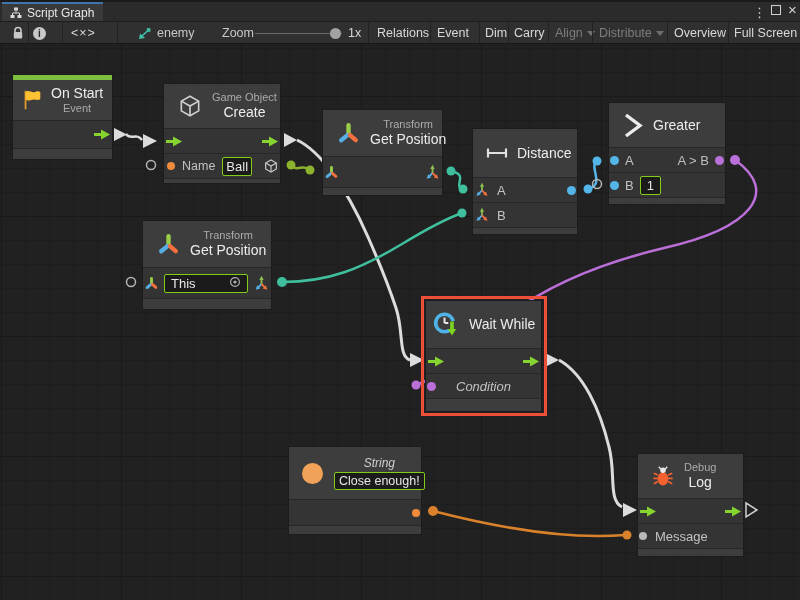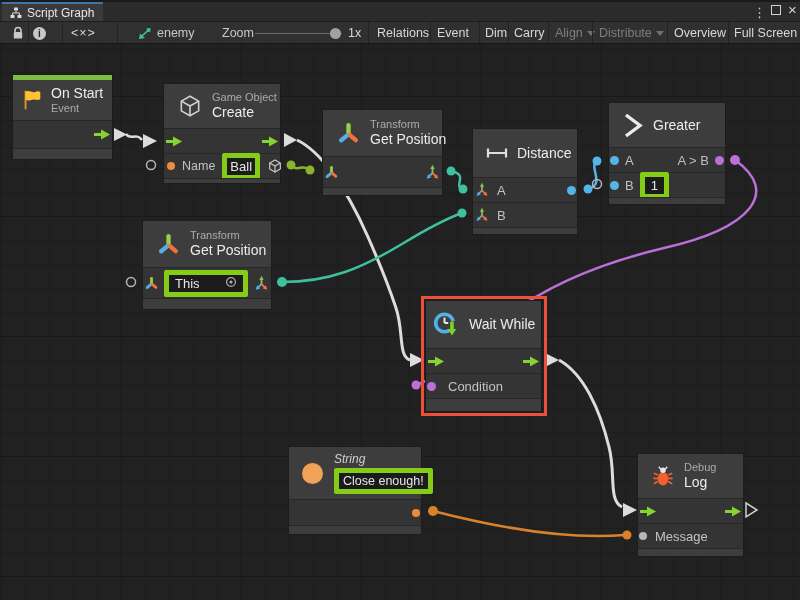--- a/index.html
+++ b/index.html
@@ -23,29 +23,29 @@
       linear-gradient(to right,#191919 1px,transparent 1px),
       linear-gradient(to bottom,#191919 1px,transparent 1px),
       linear-gradient(to right,#1d1d1d 1px,transparent 1px),
       linear-gradient(to bottom,#1d1d1d 1px,transparent 1px);
     background-size:120px 120px,120px 120px,24px 24px,24px 24px;
     background-position:1px 0,0 52px,1px 0,0 4px;}
   #wires{position:absolute;left:0;top:0;z-index:2;}
   
   .node{position:absolute;z-index:3;background:#343434;border:1px solid #1c1c1c;display:flex;flex-direction:column;}
   .nhead{background:#3d3d3d;display:flex;align-items:center;padding:0 13px;gap:9px;}
-  .ncol{display:flex;flex-direction:column;justify-content:center;}
+  .ncol{display:flex;flex-direction:column;justify-content:center;text-align:center;}
   .ncat{font-size:11px;color:#ababab;line-height:13px;white-space:nowrap;}
   .ntitle{font-size:14px;color:#ececec;line-height:17px;white-space:nowrap;}
   .ntitle.big{font-size:14px;}
   .nrow{display:flex;align-items:center;padding:0 1px;gap:7px;border-top:1px solid #272727;font-size:13px;color:#c2c2c2;}
   .nhead svg,.nrow svg{flex:0 0 auto;}
   .nfoot{border-top:1px solid #272727;background:#3d3d3d;flex:1 1 auto;}
   .dot{width:9px;height:9px;border-radius:50%;flex:0 0 auto;}
-  .vbox{background:#1b1b1b;border:5px solid #84cc16;border-radius:2px;padding:1px 6px;font-size:13px;color:#e6e6e6;line-height:15px;white-space:nowrap;}
+  .vbox{background:#1b1b1b;border:1px solid #84cc16;border-radius:2px;padding:1px 6px;font-size:13px;color:#e6e6e6;line-height:15px;white-space:nowrap;}
   .mla{margin-left:auto;}
   #selbox{position:absolute;left:421px;top:296px;width:126px;height:120px;border:3px solid #ee4f38;z-index:3;}
   .ocircle{width:21px;height:21px;border-radius:50%;background:#f2a258;flex:0 0 auto;}
 </style>
 </head>
 <body>
 
 <div id="window">
   <div id="topdark"></div>
   <div id="topblue"></div>
@@ -386,21 +386,21 @@
     <div class="nrow" style="height:25px;">
       <svg width="18" height="11" viewBox="0 0 18 11">
         <path d="M1 5.5 H9" stroke="#86d42f" stroke-width="3"></path>
           <polygon points="8,0.5 17,5.5 8,10.5" fill="#86d42f"></polygon>
       </svg>
       <svg class="mla" width="18" height="11" viewBox="0 0 18 11">
         <path d="M1 5.5 H9" stroke="#86d42f" stroke-width="3"></path>
           <polygon points="8,0.5 17,5.5 8,10.5" fill="#86d42f"></polygon>
       </svg>
     </div>
-    <div class="nrow" style="height:25px;gap:12px;">
+    <div class="nrow" style="height:25px;gap:20px;font-style:italic;">
       <span class="dot" style="background:#bb6fd8;"></span>
       <span>Condition</span>
     </div>
     <div class="nfoot"></div>
   </div>
 
   <div class="node" style="left:288px;top:446px;width:134px;height:89px;">
     <div class="nhead" style="height:52px;gap:11px;">
       <span class="ocircle"></span>
       <div class="ncol" style="gap:2px;">

